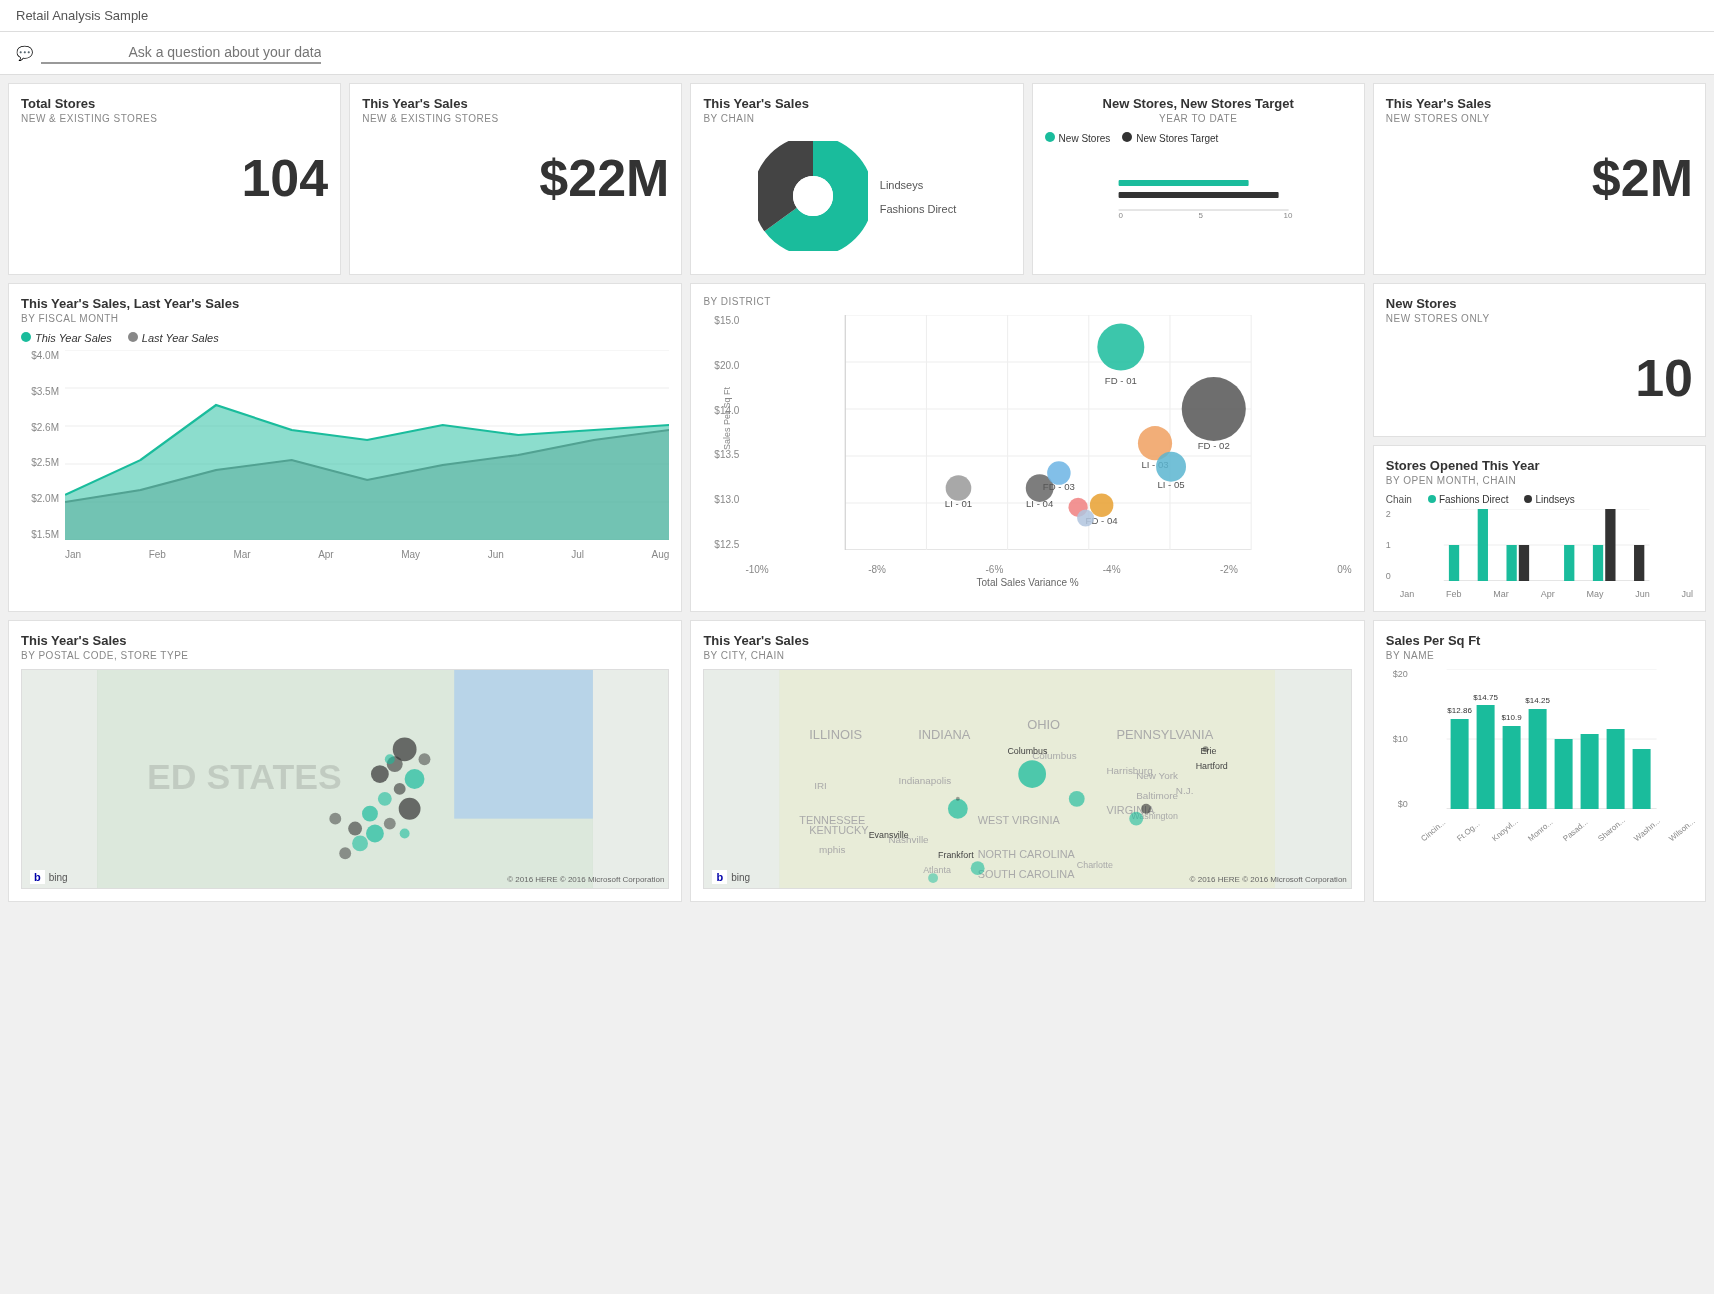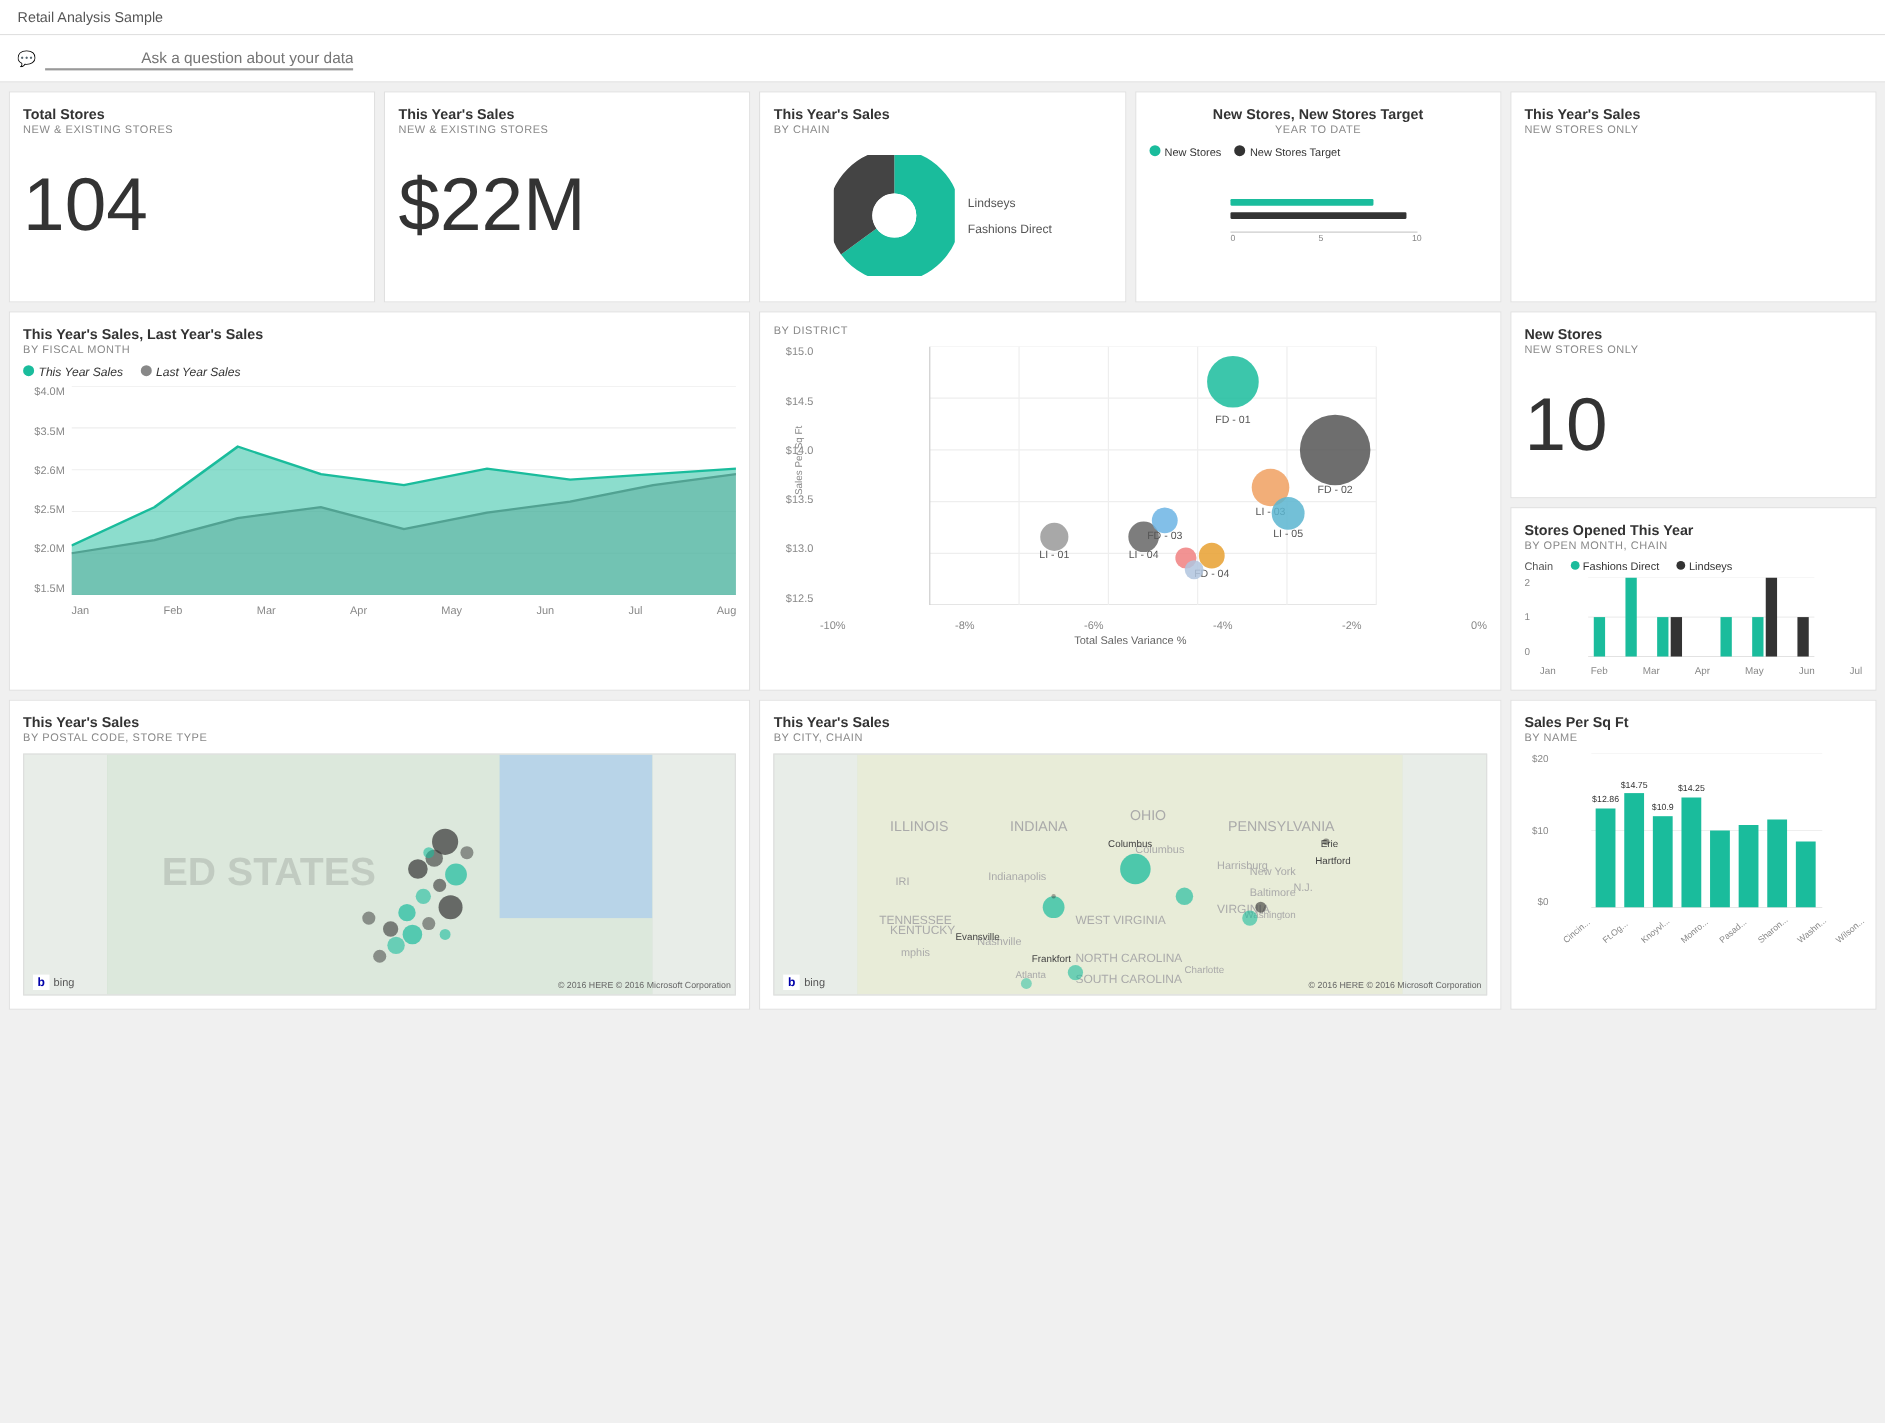--- a/index.html
+++ b/index.html
@@ -26,21 +26,21 @@
     
     
     .card-fiscal-month { grid-column: 1 / 3; grid-row: 2; }
     .card-variance { grid-column: 3 / 5; grid-row: 2; }
     
     
     .card-postal { grid-column: 1 / 3; grid-row: 3; }
     .card-city-chain { grid-column: 3 / 5; grid-row: 3; }
     .card-sales-per-sqft { grid-column: 5; grid-row: 3; }
     
-    .big-number { font-size: 68px; font-weight: 400; color: #333; text-align: left; padding: 20px 0; line-height: 1; }
+    .big-number { font-size: 52px; font-weight: 700; color: #333; text-align: right; padding: 20px 0; line-height: 1; }
     
     
     .pie-container { display: flex; align-items: center; justify-content: center; height: 130px; position: relative; }
     .legend { display: flex; gap: 16px; margin-bottom: 6px; font-size: 11px; font-style: italic; }
     .legend-dot { width: 10px; height: 10px; border-radius: 50%; display: inline-block; margin-right: 4px; }
   </style>
 </head>
 <body>
 
 <div class="app-header">
@@ -109,20 +109,21 @@
         <text x="20" y="58" font-size="8" fill="#888">0</text>
         <text x="100" y="58" font-size="8" fill="#888">5</text>
         <text x="185" y="58" font-size="8" fill="#888">10</text>
       </svg>
     </div>
   </div>
 
   <div class="card card-sales-new-only">
     <div class="card-title">This Year's Sales</div>
     <div class="card-subtitle">NEW STORES ONLY</div>
+    <div class="big-number">$2M</div>
   </div>
 
   <div class="card card-fiscal-month">
     <div class="card-title">This Year's Sales, Last Year's Sales</div>
     <div class="card-subtitle">BY FISCAL MONTH</div>
     <div class="legend">
       <span><span class="legend-dot" style="background:#1ABC9C;"></span><span>This Year Sales</span></span>
       <span><span class="legend-dot" style="background:#888;"></span><span>Last Year Sales</span></span>
     </div>
     <div style="position:relative; height:210px;">
@@ -165,21 +166,21 @@
       </div>
     </div>
   </div>
 
   <div class="card card-variance">
     <div class="card-subtitle">BY DISTRICT</div>
     <div style="position:relative; height:260px; margin-top:4px;">
 
       <div style="position:absolute;left:0;top:0;bottom:25px;display:flex;flex-direction:column;justify-content:space-between;font-size:10px;color:#888;width:40px;text-align:right;padding-right:4px;">
         <span>$15.0</span>
-          <span>$14.5</span>
+          <span>$20.0</span>
           <span>$14.0</span>
           <span>$13.5</span>
           <span>$13.0</span>
           <span>$12.5</span>
       </div>
       <div style="position:absolute;left:42px;right:0;top:0;bottom:25px;">
         <svg width="100%" height="100%" viewBox="0 0 380 220">
 
           <line x1="0" y1="0" x2="380" y2="0" stroke="#eee" stroke-width="1"></line>
           <line x1="0" y1="44" x2="380" y2="44" stroke="#eee" stroke-width="1"></line>

